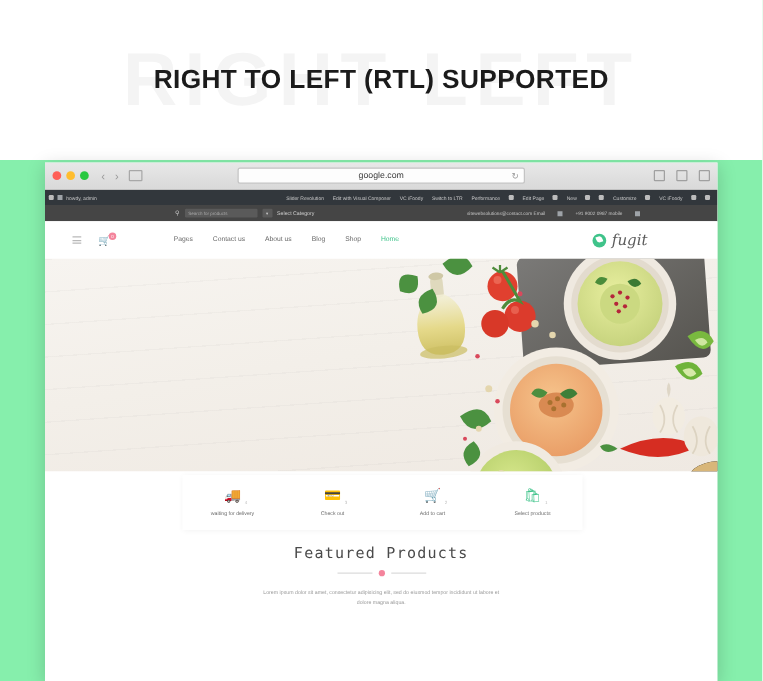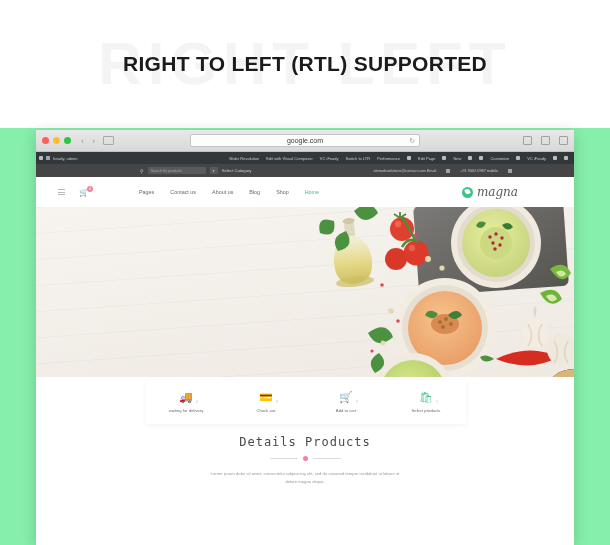--- a/index.html
+++ b/index.html
@@ -209,21 +209,21 @@
       <div class="nav">
         <a href="#">Pages</a>
         <a href="#">Contact us</a>
         <a href="#">About us</a>
         <a href="#">Blog</a>
         <a href="#">Shop</a>
         <a href="#" class="active">Home</a>
       </div>
       <div class="brand">
         <span class="brand-mark"></span>
-        <span class="brand-name">magna</span>
+        <span class="brand-name">fugit</span>
       </div>
     </div>
 
     <div class="hero">
       <div class="hero-wood"></div>
 
       <svg class="hero-food" viewBox="0 0 330 200">
         <defs>
           <radialGradient id="gHum" cx="45%" cy="38%" r="70%">
             <stop offset="0%" stop-color="#e8ef9f"></stop>
@@ -366,21 +366,21 @@
       </div>
       <div class="feature">
         <div class="ficon">🛍
           <span class="fnum">1</span>
         </div>
         <div class="flabel">Select products</div>
       </div>
     </div>
 
     <div class="featured">
-      <div class="featured-title">Details Products</div>
+      <div class="featured-title">Featured Products</div>
       <div class="divider">
         <span class="line"></span>
         <span class="pdot"></span>
         <span class="line"></span>
       </div>
       <div class="featured-desc">
         <div>Lorem ipsum dolor sit amet, consectetur adipisicing elit, sed do eiusmod tempor incididunt ut labore et</div>
         <div>dolore magna aliqua.</div>
       </div>
     </div>

